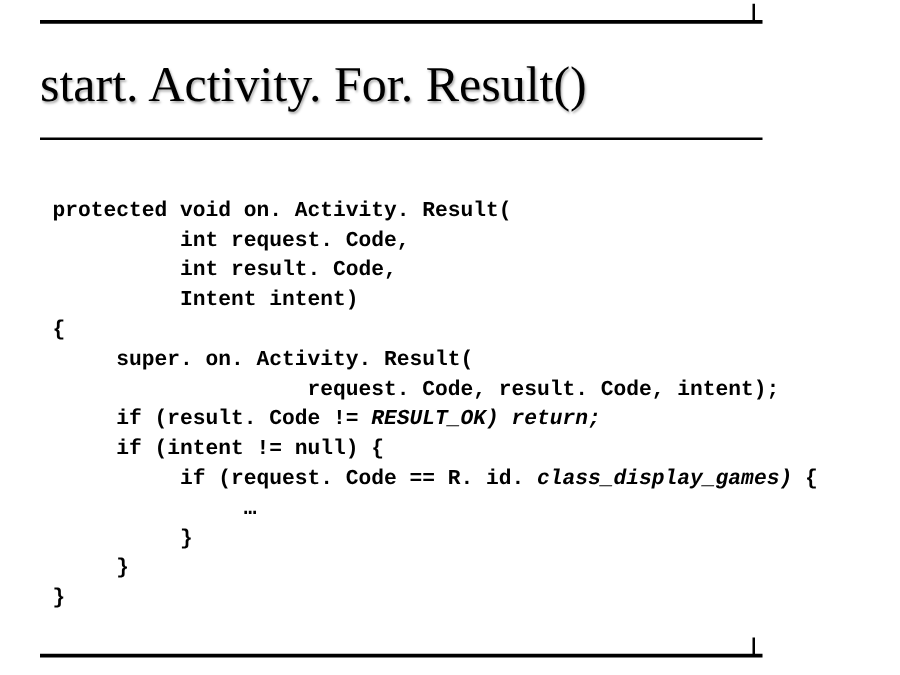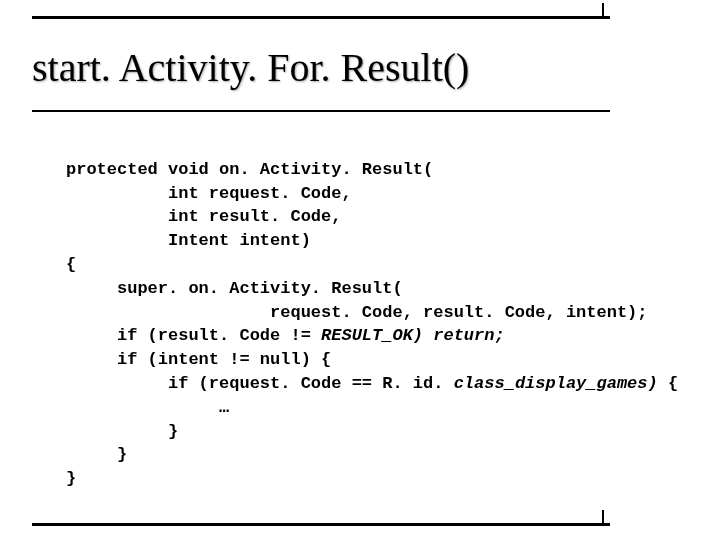--- a/index.html
+++ b/index.html
@@ -61,21 +61,20 @@
     position: absolute;
     left: 42px;
     right: 42px;
     top: 134px;
     font-family: "Courier New", Courier, monospace;
     font-size: 17px;
     font-weight: bold;
     line-height: 1.4;
     white-space: pre;
     color: #000;
-    margin-left: 24px;
   }
   .italic {
     font-style: italic;
   }
 </style>
 </head>
 <body>
 
 <div class="slide">
   <div class="top-rule"></div>

